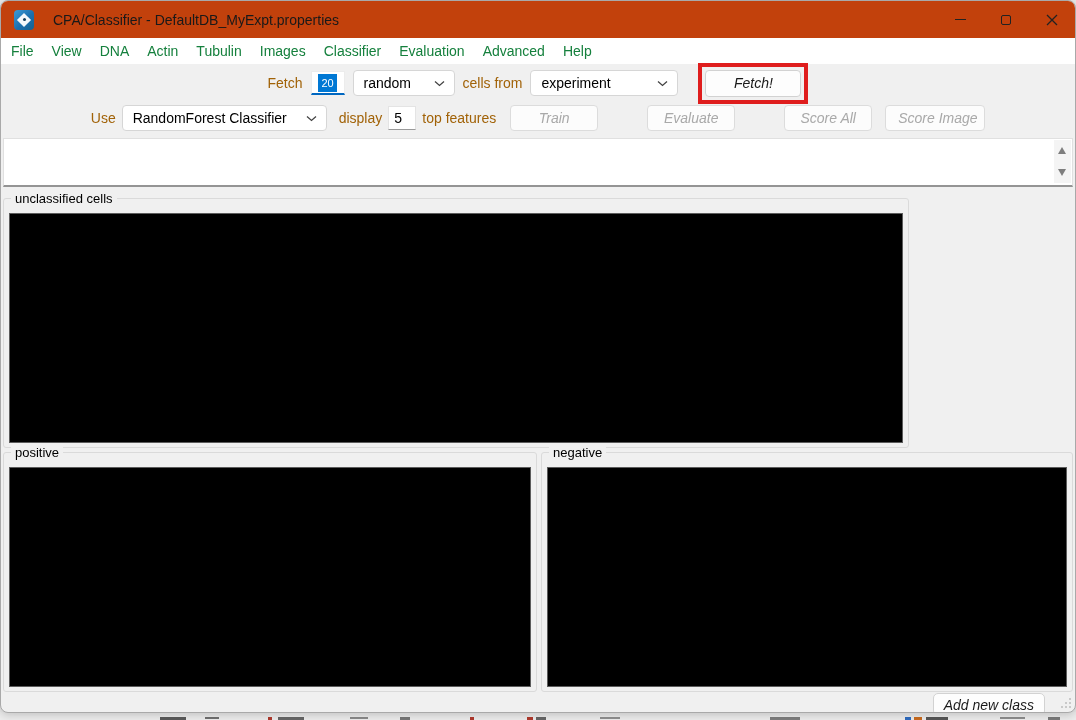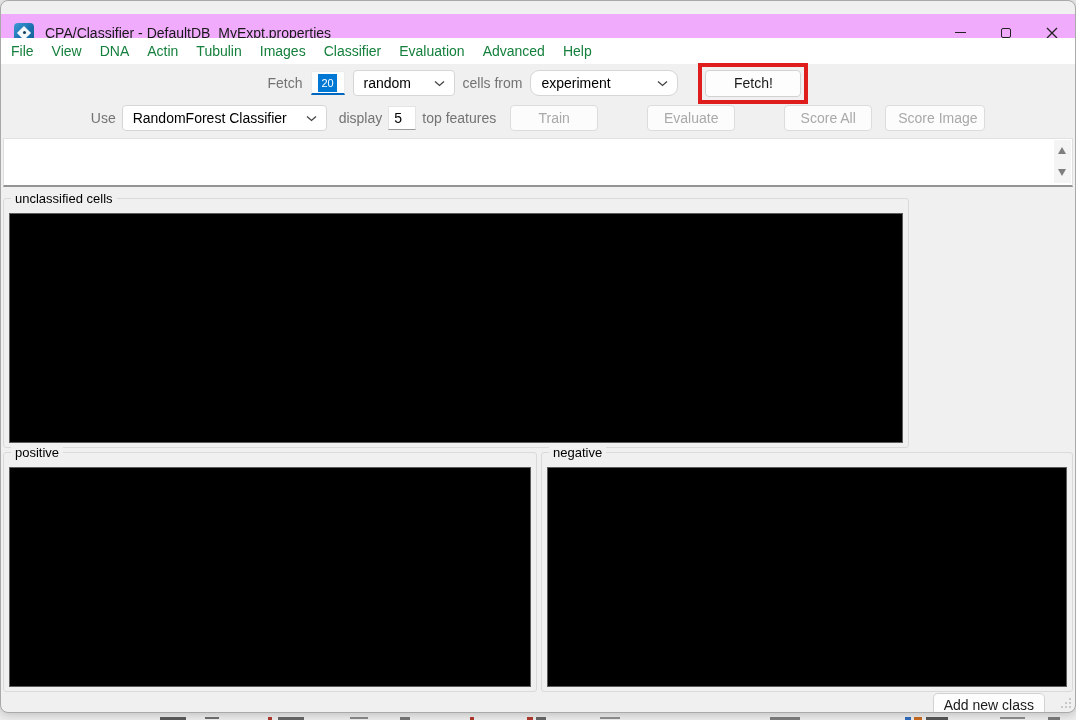--- a/index.html
+++ b/index.html
@@ -28,60 +28,60 @@
     background-repeat:no-repeat;
   }
 
   .window {
     position:absolute; left:0; top:0; width:1076px; height:713px;
     background:#f0f0f0; border:1px solid #a9a9a9; border-radius:8px; overflow:hidden;
     box-shadow:0 2px 8px rgba(0,0,0,.18);
   }
 
   
-  .titlebar { position:absolute; left:0; top:13px; right:0; height:37px; background:#f0abfc; display:flex; align-items:center; }
+  .titlebar { position:absolute; left:0; top:0; right:0; height:37px; background:#c2410c; display:flex; align-items:center;gap:8px; }
   .app-icon { width:20px; height:20px; margin-left:13px; border-radius:4px; position:relative;
     background:linear-gradient(135deg,#3d9bd6 0%,#1b6fae 55%,#15628f 100%); flex:0 0 auto; }
   .app-icon::before { content:""; position:absolute; left:5px; top:5px; width:10px; height:10px;
     background:#f4f8fb; transform:rotate(45deg); }
   .app-icon::after { content:""; position:absolute; left:8.5px; top:8.5px; width:3px; height:3px;
     border-radius:50%; background:#14405e; }
   .title-text { margin-left:11px; font-size:14px; color:#191919; white-space:nowrap; }
   .win-controls { margin-left:auto; display:flex; height:100%; }
   .wc { width:46px; height:100%; display:flex; align-items:center; justify-content:center; cursor:default; }
   .glyph-min { width:11px; height:1.4px; background:#222; }
   .glyph-max { width:10px; height:10px; border:1.4px solid #222; border-radius:2px; }
 
   
   .menubar { position:absolute; left:0; top:37px; right:0; height:26px; background:#ffffff; display:flex; align-items:center; padding-left:1px; }
   .menu-item { padding:3px 9px; font-size:14px; color:#15803d; white-space:nowrap; }
 
   
   .row { position:absolute; left:0; right:0; display:flex; align-items:center; justify-content:center; }
   .row1 { top:64px; height:36px; }
   .row2 { top:101px; height:32px; }
-  .tlabel { font-size:14px; color:#737373; white-space:nowrap; }
+  .tlabel { font-size:14px; color:#a16207; white-space:nowrap; }
 
   .textbox { width:34px; height:24px; background:#fff; border:1px solid #ececec; border-bottom:2.5px solid #0067c0;
     display:flex; align-items:center; justify-content:center; margin:0 8px; }
   .sel { background:#0078d4; color:#fff; font-size:11px; padding:0 3px; line-height:18px; }
 
   .textbox2 { width:28px; height:24px; background:#fff; border:1px solid #e4e4e4; border-bottom:1.5px solid #9a9a9a;
     font-size:14px; padding:0 5px; margin:0 6px 0 6px; font-family:"Liberation Sans",sans-serif; color:#000; }
 
   .combo { height:26px; background:#fff; border:1px solid #d6d6d6; border-radius:4px; display:flex;
     align-items:center; justify-content:space-between; padding:0 9px 0 10px; font-size:14px; color:#000; }
   .combo .cval { white-space:nowrap; }
   .combo svg { flex:0 0 auto; margin-left:8px; }
   .w-random { width:102px; margin-right:8px; }
-  .w-exp { width:148px; margin:0 10px 0 8px;border-radius:9px; }
+  .w-exp { width:148px; margin:0 10px 0 8px; }
   .w-clf { width:205px; margin:0 12px 0 6px; }
 
   .btn { height:27px; background:#fdfdfd; border:1px solid #d2d2d2; border-radius:4px; font-size:14px;
-    color:#1a1a1a; font-family:"Liberation Sans",sans-serif; padding:0 12px; white-space:nowrap; }
+    color:#1a1a1a; font-family:"Liberation Sans",sans-serif; padding:0 12px; white-space:nowrap;font-style:italic; }
   .btn.disabled { color:#a9a9a9; background:#fcfcfc; border-color:#dcdcdc; }
   .btn.b-train, .btn.b-eval, .btn.b-scoreall { width:88px; margin-right:13px; height:26px;margin-left:36px; }
   .btn.b-scoreimg { width:100px; height:26px; }
   .btn.b-fetch { width:96px; }
 
   .red-box { border:4px solid #df1d1d; padding:3px; margin-left:10px; background:transparent; }
 
   
   .log { position:absolute; left:2px; right:2px; top:137px; height:49px; background:#fff;
     border:1px solid #e0e0e0; border-bottom:2px solid #949494; }

